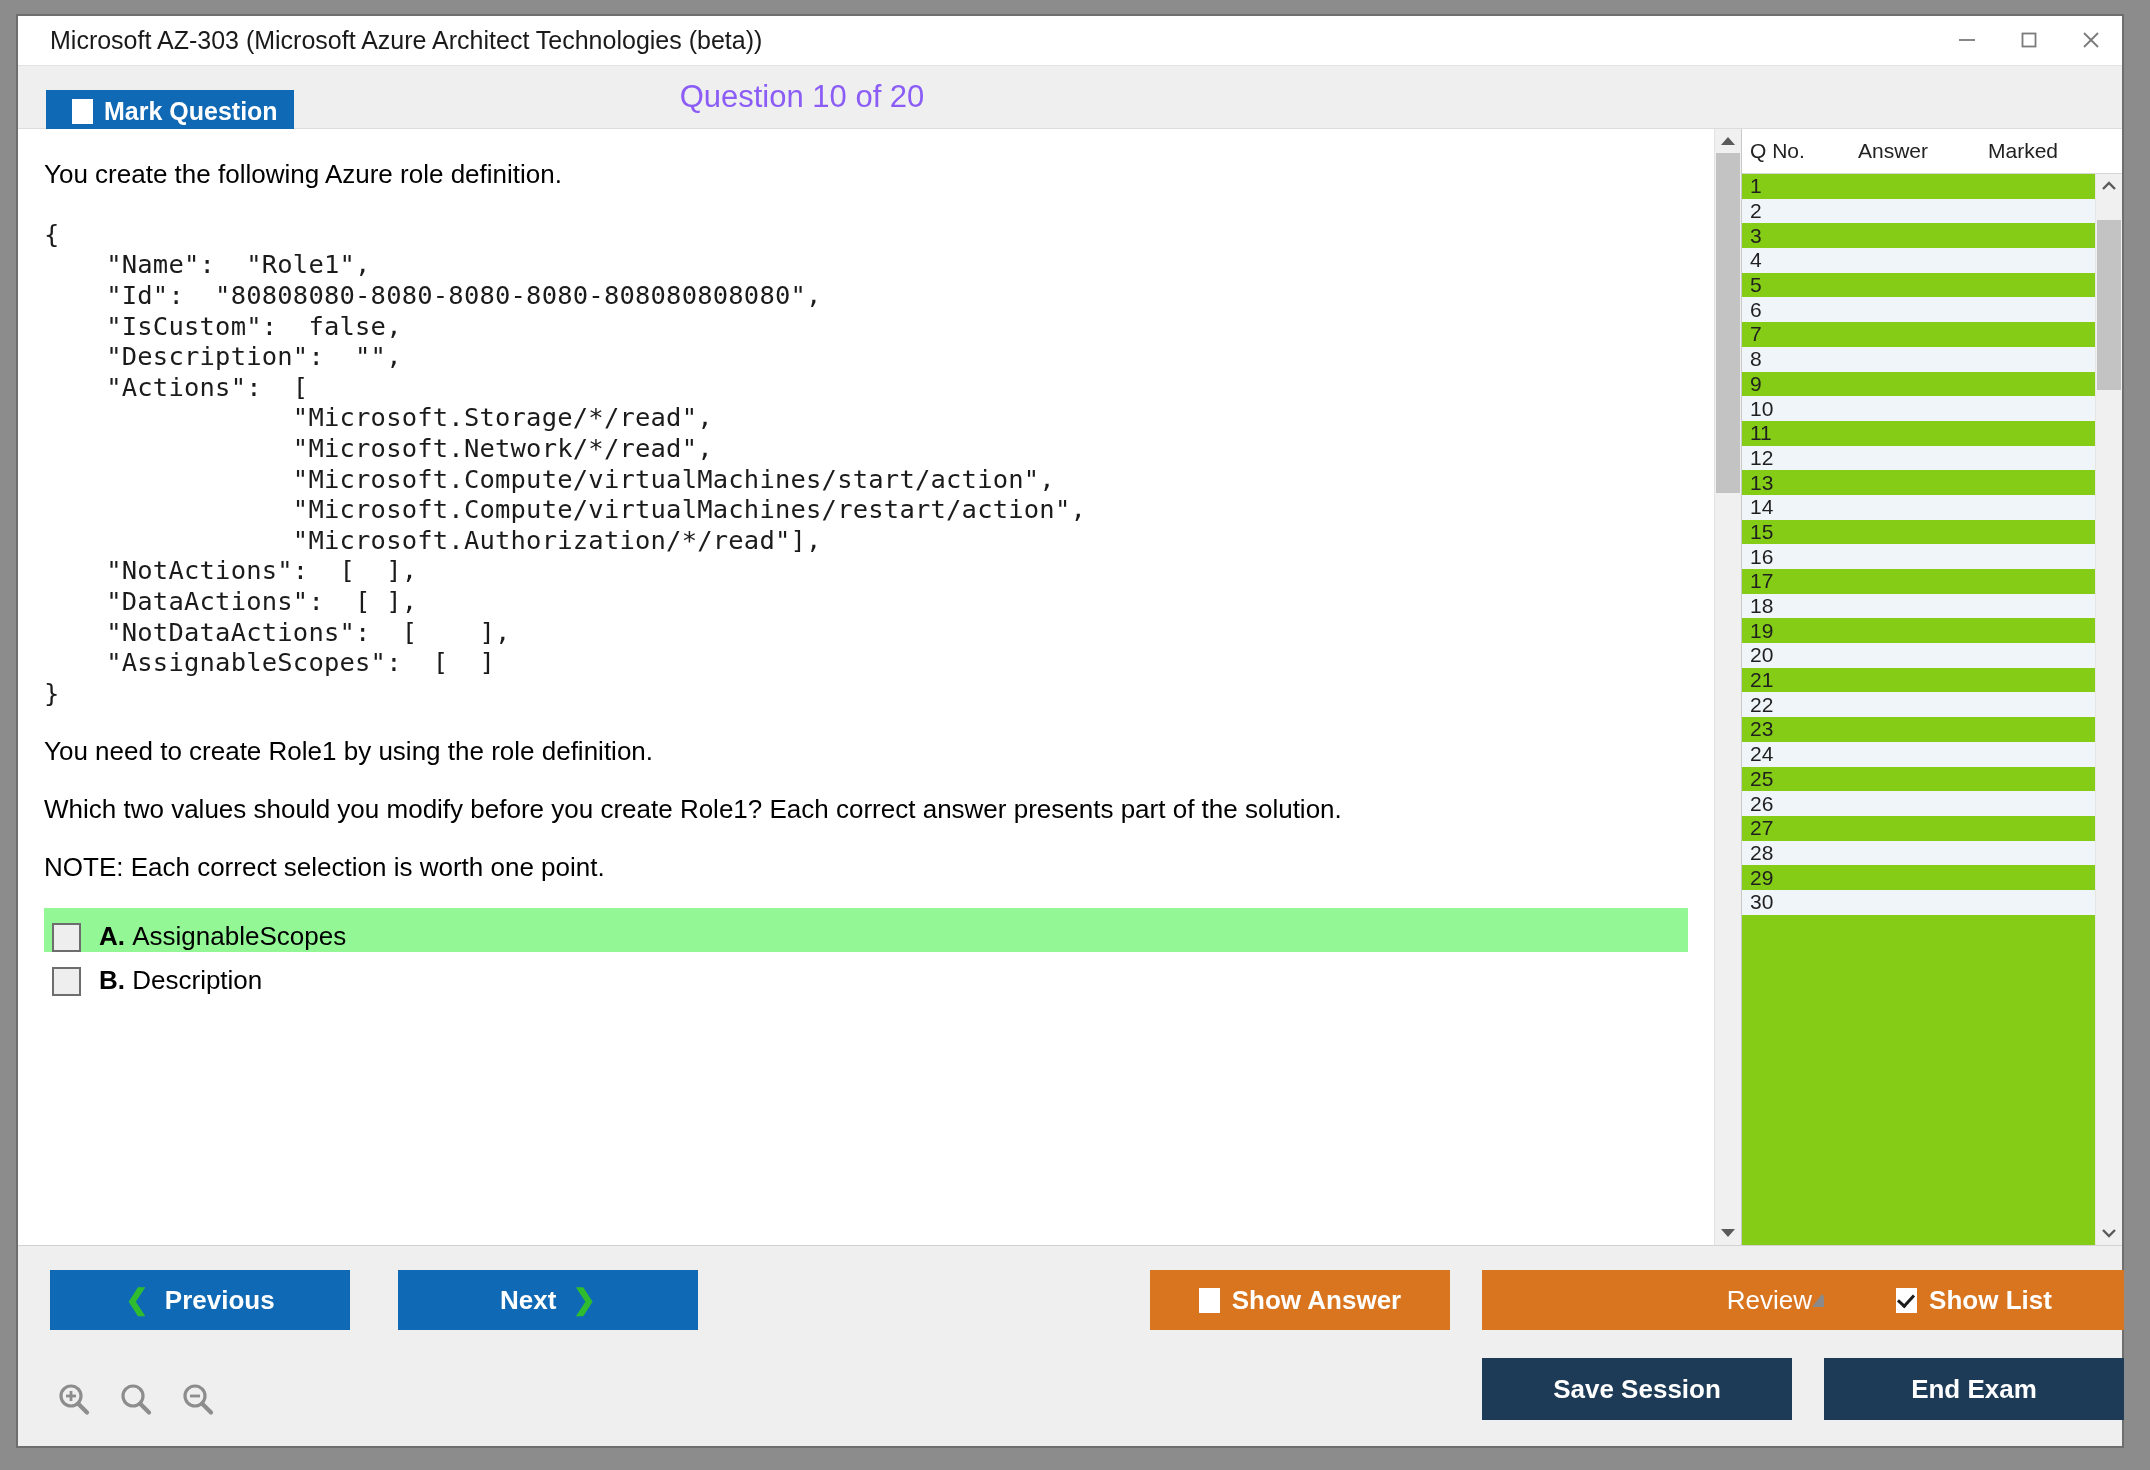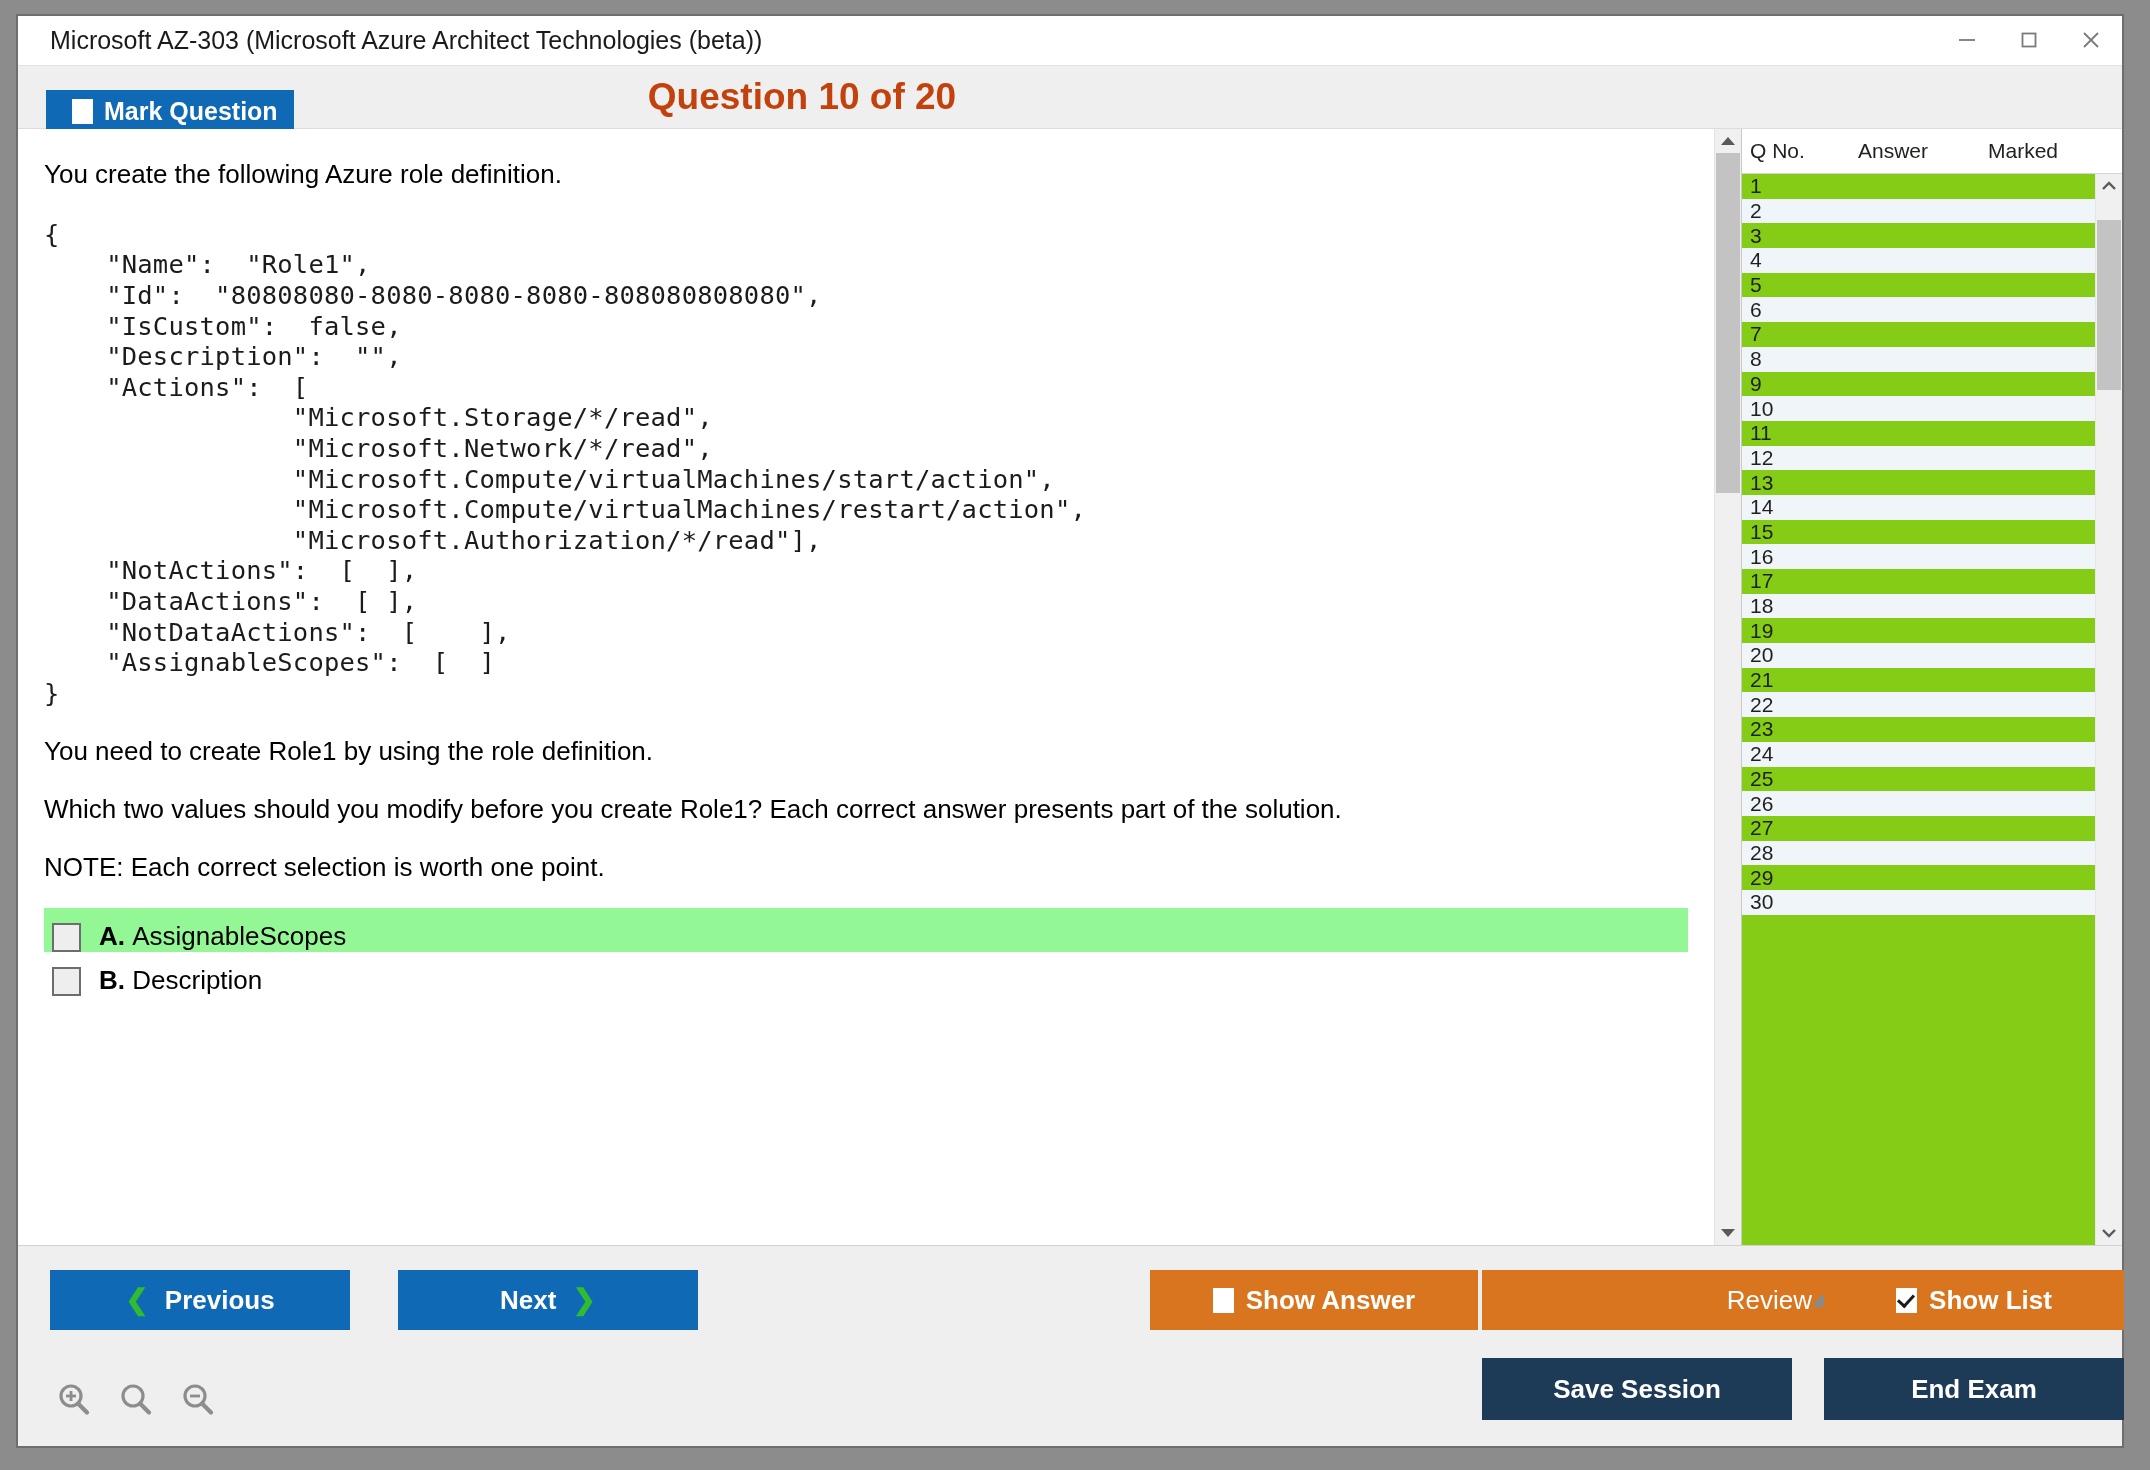--- a/index.html
+++ b/index.html
@@ -44,21 +44,21 @@
   }
   .markbtn .chk{
     width:21px;height:25px;background:#ffffff;display:block;
   }
   .markbtn .lbl{
     color:#ffffff;font-size:25px;font-weight:bold;white-space:nowrap;
     font-family:"Liberation Sans", sans-serif;
   }
   .qtitle{
     position:absolute;left:0;right:0;text-align:center;
-    font-size:37px;font-weight:bold;color:#c2410c;
+    font-size:31px;font-weight:normal;color:#8b5cf6;
     pointer-events:none;
   }
   
   .qtitle span{display:inline-block;transform:translateX(-268px);}
   
   .body{
     flex:1 1 auto;display:flex;min-height:0;background:#ffffff;
     border-top:1px solid #dcdcdc;
   }
   .qpane{
@@ -437,21 +437,21 @@
     <div class="btn blue" style="left:32px;top:24px;width:300px;height:60px;gap:16px;">
       <span class="chev">❮</span>
       <span>Previous</span>
     </div>
 
     <div class="btn blue" style="left:380px;top:24px;width:300px;height:60px;gap:16px;">
       <span>Next</span>
       <span class="chev">❯</span>
     </div>
 
-    <div class="btn orange" style="left:1132px;top:24px;width:328px;height:60px;">
+    <div class="btn orange" style="left:1132px;top:24px;width:300px;height:60px;">
       <span class="btnchk"></span>
       <span>Show Answer</span>
     </div>
 
     <div class="btn orange" style="left:1464px;top:24px;width:372px;height:60px;justify-content:flex-end;padding:0 22px;">
       <span style="font-weight:normal;">Review</span>
       <span class="tri"></span>
     </div>
 
     <div class="btn orange" style="left:1806px;top:24px;width:300px;height:60px;">

